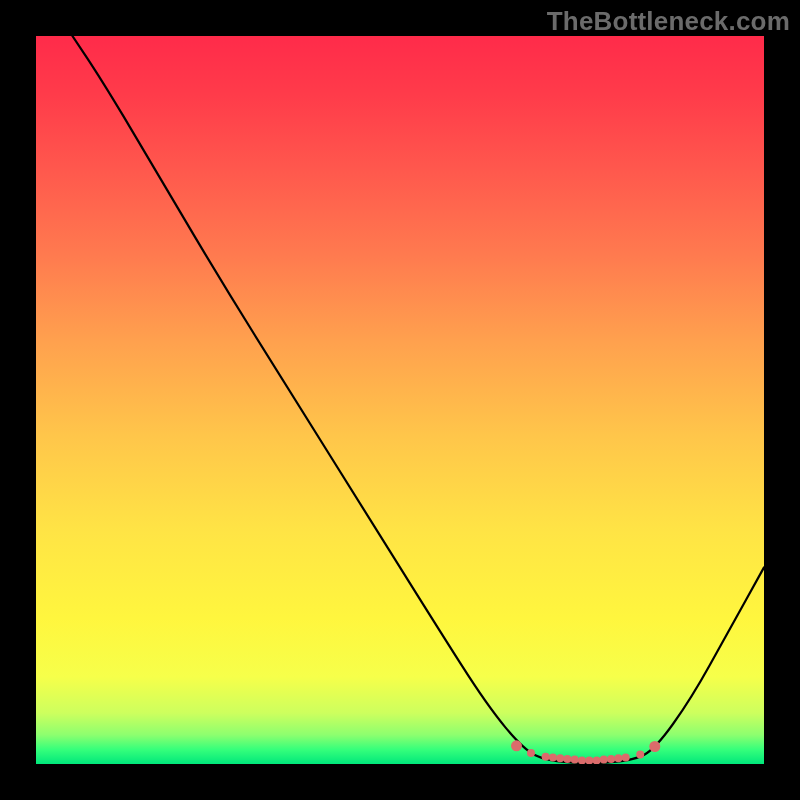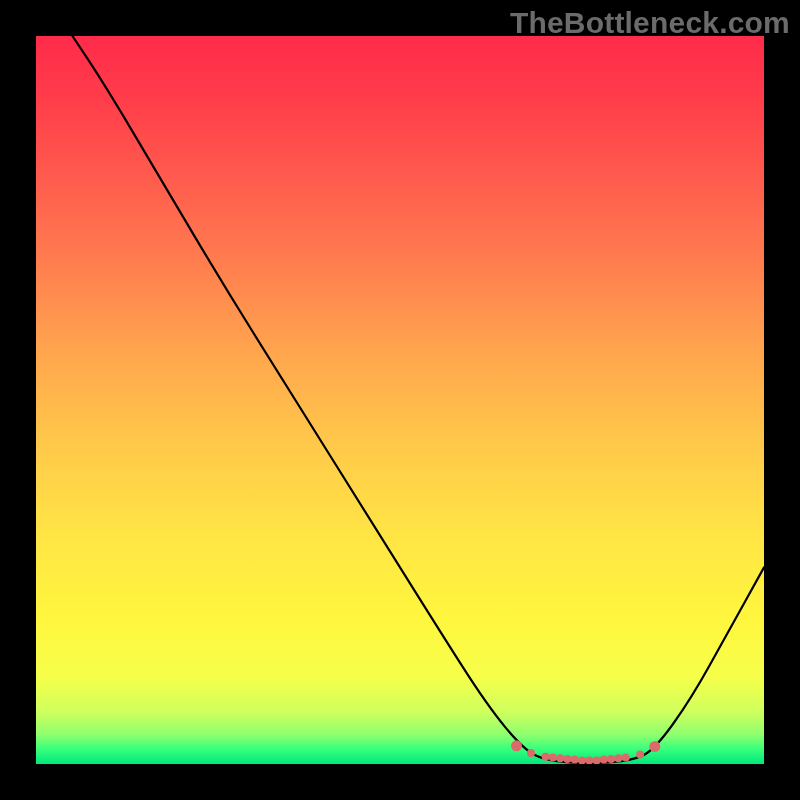--- a/index.html
+++ b/index.html
@@ -50,21 +50,21 @@
     position: absolute;
     inset: 0;
     width: 100%;
     height: 100%;
   }
   .watermark {
     position: absolute;
     top: 6px;
     right: 10px;
     font-family: Arial, Helvetica, sans-serif;
-    font-size: 30px;
+    font-size: 26px;
     font-weight: bold;
     color: #6b6b6b;
     letter-spacing: 0.2px;
     user-select: none;
   }
 </style>
 </head>
 <body>
 
 <div class="frame">

